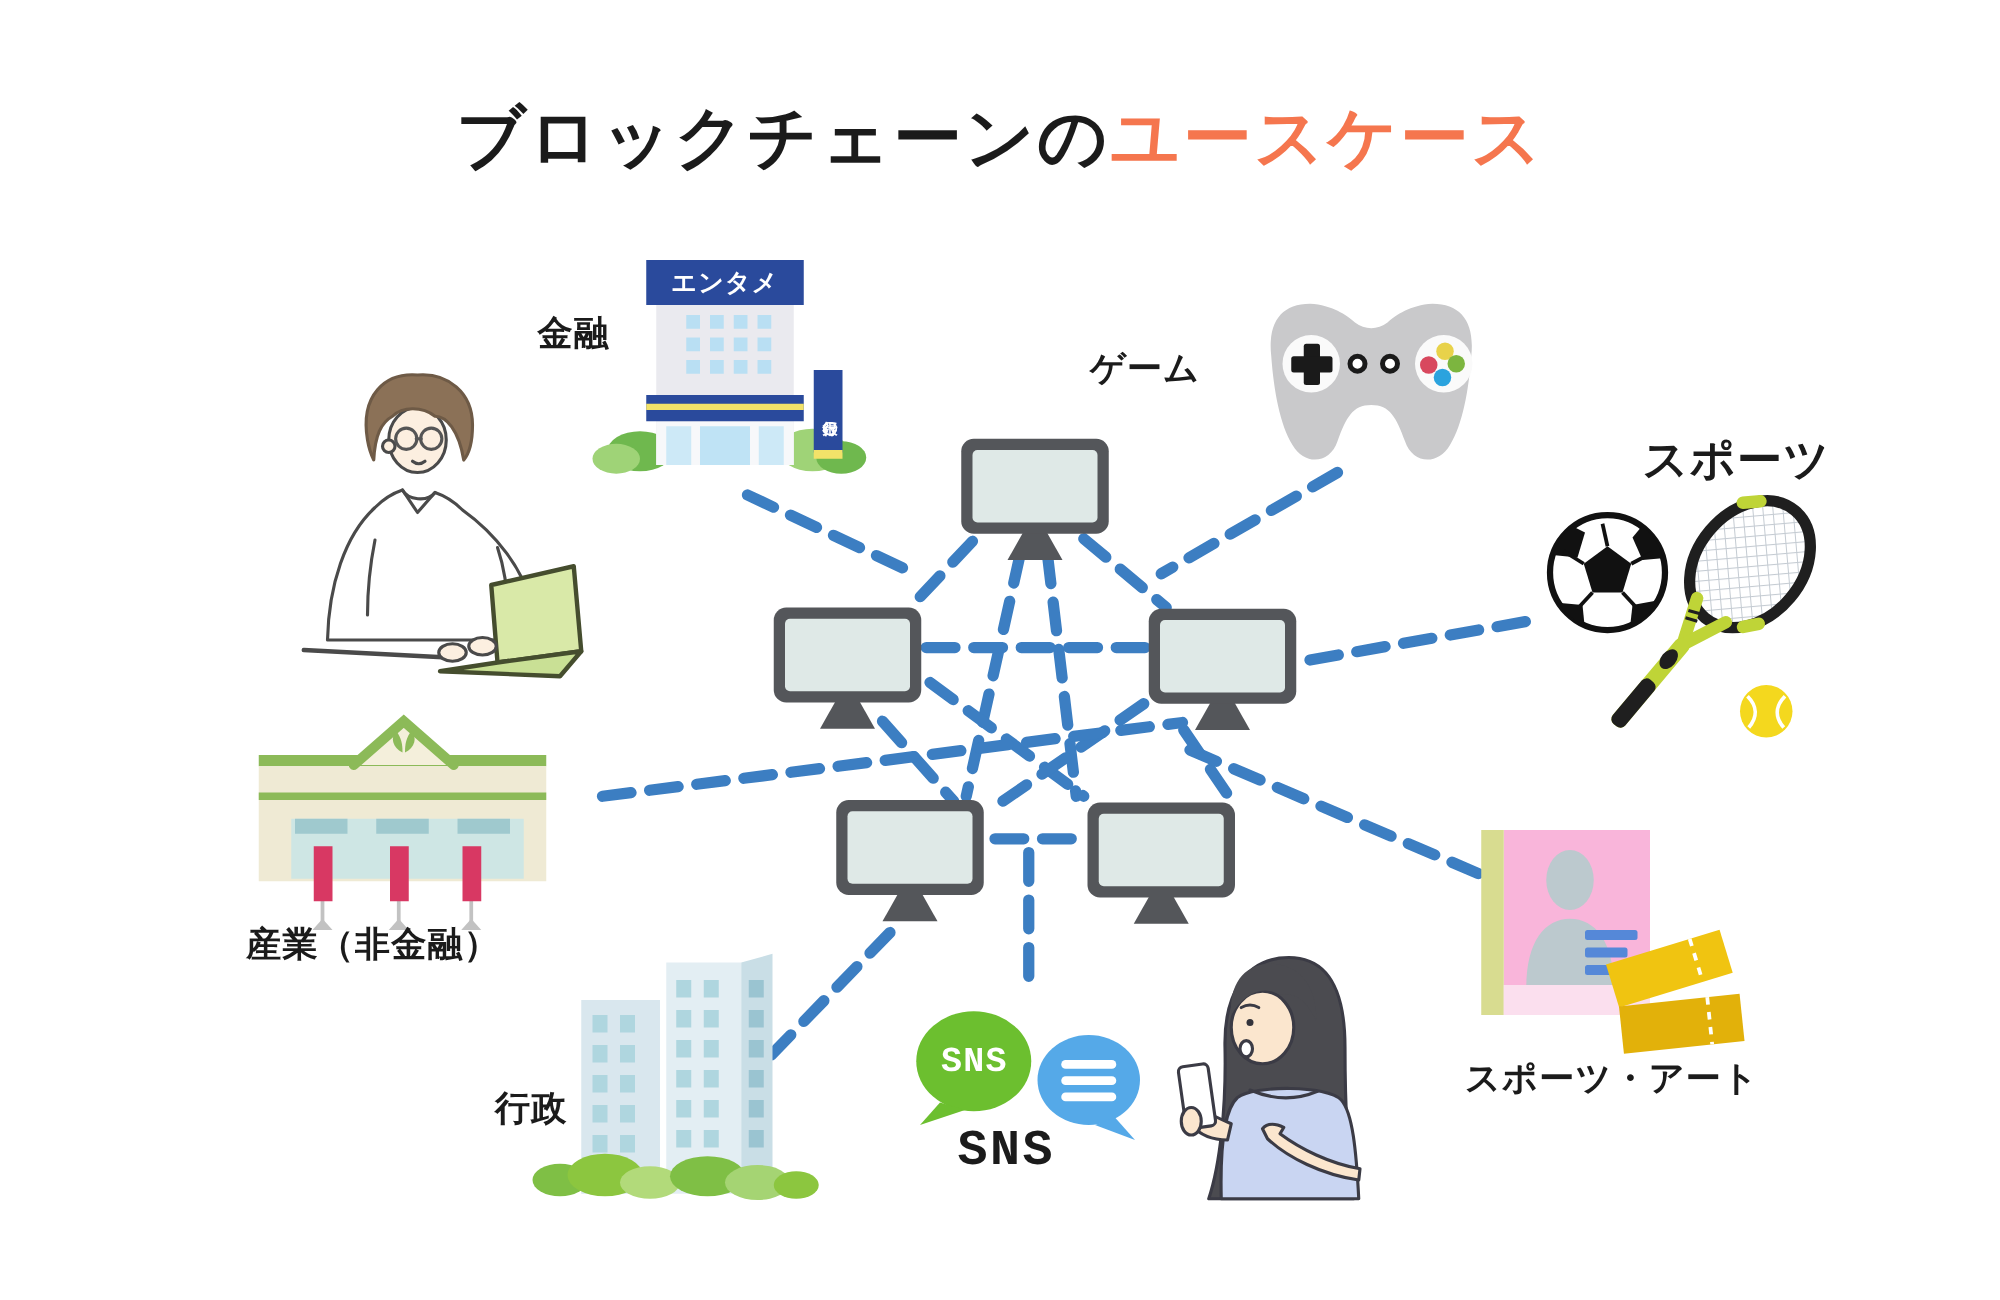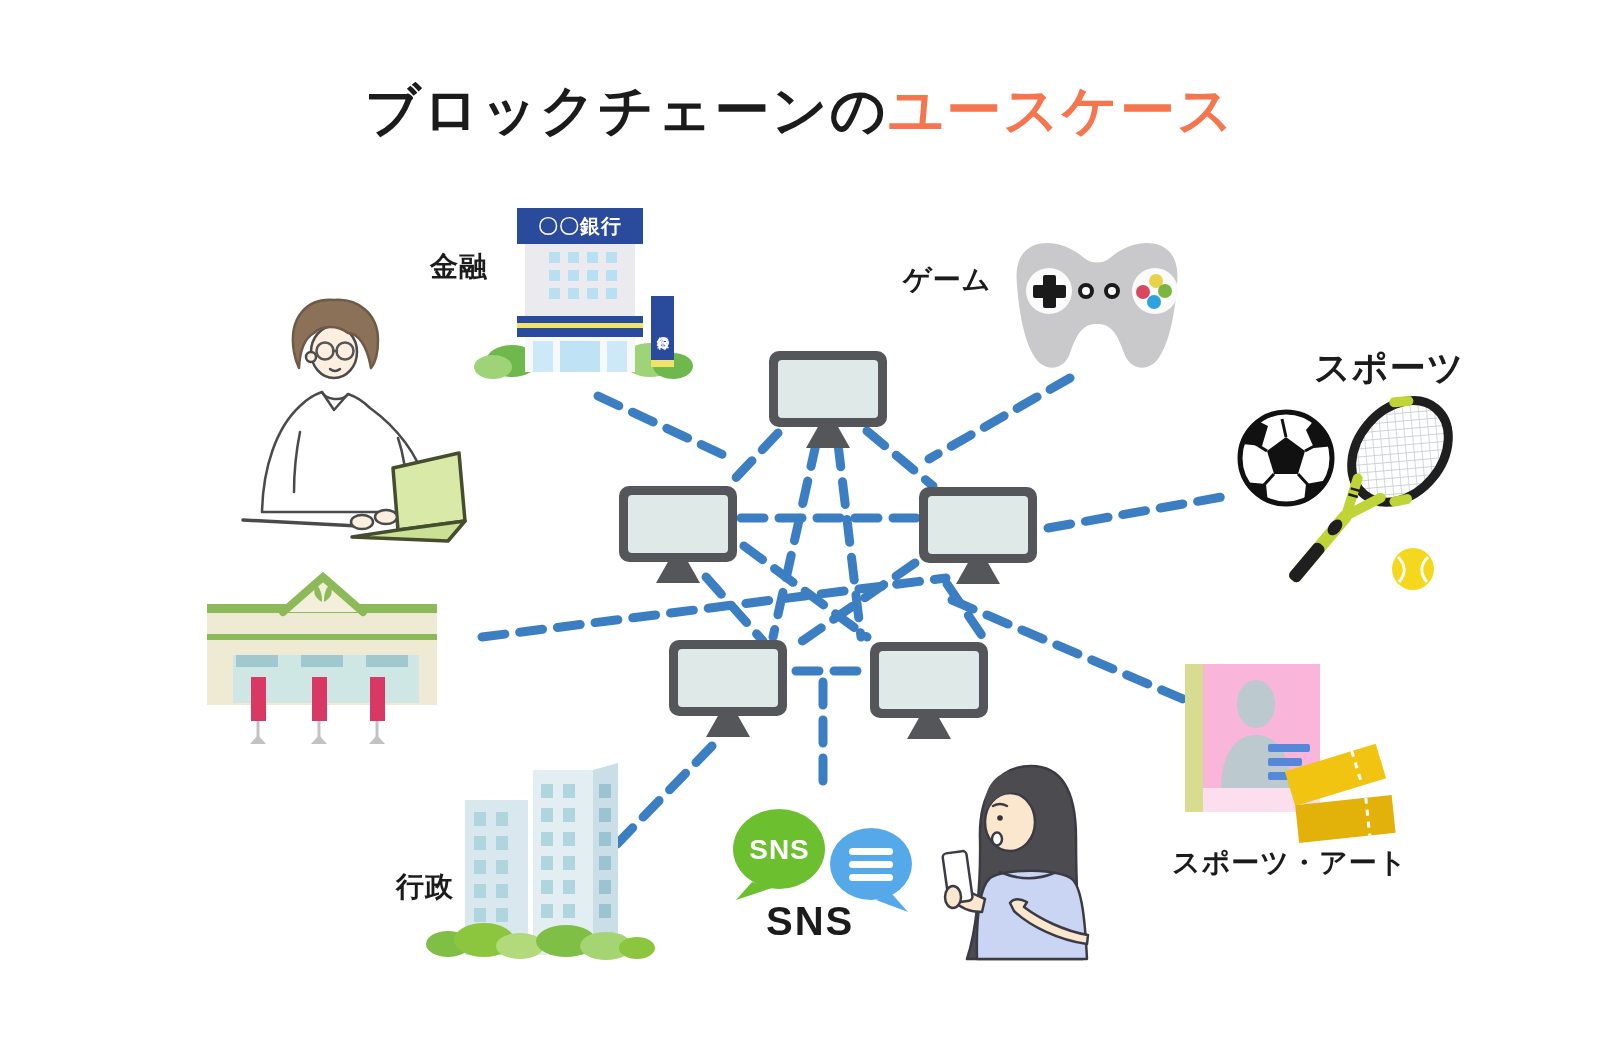--- a/index.html
+++ b/index.html
@@ -1,24 +1,24 @@
 <!DOCTYPE html>
 <html><head>
 <meta charset="utf-8">
 <style>
   html,body{margin:0;padding:0;background:#fff;}
   .canvas{position:relative;width:1600px;height:1040px;background:#ffffff;overflow:hidden;
-          font-family:Liberation Sans, sans-serif;}
+          font-family:Liberation Mono, monospace;}
   svg.art{position:absolute;left:0;top:0;}
   .title{position:absolute;left:0;top:74px;width:1600px;text-align:center;
          font-size:55px;font-weight:800;letter-spacing:2px;color:#1b1b1b;white-space:nowrap;}
   .title .accent{color:#F5764E;}
   .lbl{position:absolute;font-weight:800;color:#1b1b1b;font-size:28px;white-space:nowrap;letter-spacing:1px;}
   .lbl-finance{left:430px;top:248px;}
-  .lbl-game{left:872px;top:261px;margin-left:31px;}
+  .lbl-game{left:872px;top:276px;}
   .lbl-sports{left:1314px;top:344px;font-size:36px;text-align:center;}
   .lbl-industry{left:197px;top:737px;}
   .lbl-government{left:396px;top:868px;}
   .lbl-entertainment{left:1172px;top:844px;}
   .lbl-sns{left:766px;top:899px;font-size:40px;letter-spacing:2px;}
   .bank-sign{position:absolute;left:517px;top:208px;width:126px;height:36px;display:flex;
              align-items:center;justify-content:center;color:#fff;font-size:20px;font-weight:700;letter-spacing:1px;}
   .bank-side-sign{position:absolute;left:651px;top:296px;width:23px;height:64px;display:flex;
              align-items:center;justify-content:center;color:#fff;font-size:12px;font-weight:700;
              writing-mode:vertical-rl;text-orientation:upright;}
@@ -303,20 +303,21 @@
       <path d="M1087,944 C1058,940 1030,926 1014,911 L1010,903 C1014,898 1021,899 1027,902
                L1024,907 C1040,919 1064,931 1088,935 Z" fill="#FBE6CE"></path>
     </g>
   </svg>
 
   <div class="title"><span>ブロックチェーンの</span><span class="accent">ユースケース</span></div>
 
   <div class="lbl lbl-finance">金融</div>
   <div class="lbl lbl-game">ゲーム</div>
   <div class="lbl lbl-sports">スポーツ</div>
+  <div class="lbl lbl-industry">産業（非金融）</div>
   <div class="lbl lbl-government">行政</div>
   <div class="lbl lbl-sns">SNS</div>
   <div class="lbl lbl-entertainment">スポーツ・アート</div>
 
-  <div class="bank-sign">〇〇銀行</div>
+  <div class="bank-sign">エンタメ</div>
   <div class="bank-side-sign">〇〇銀行</div>
   <div class="sns-bubble-text">SNS</div>
 </div>
 
 </body></html>

